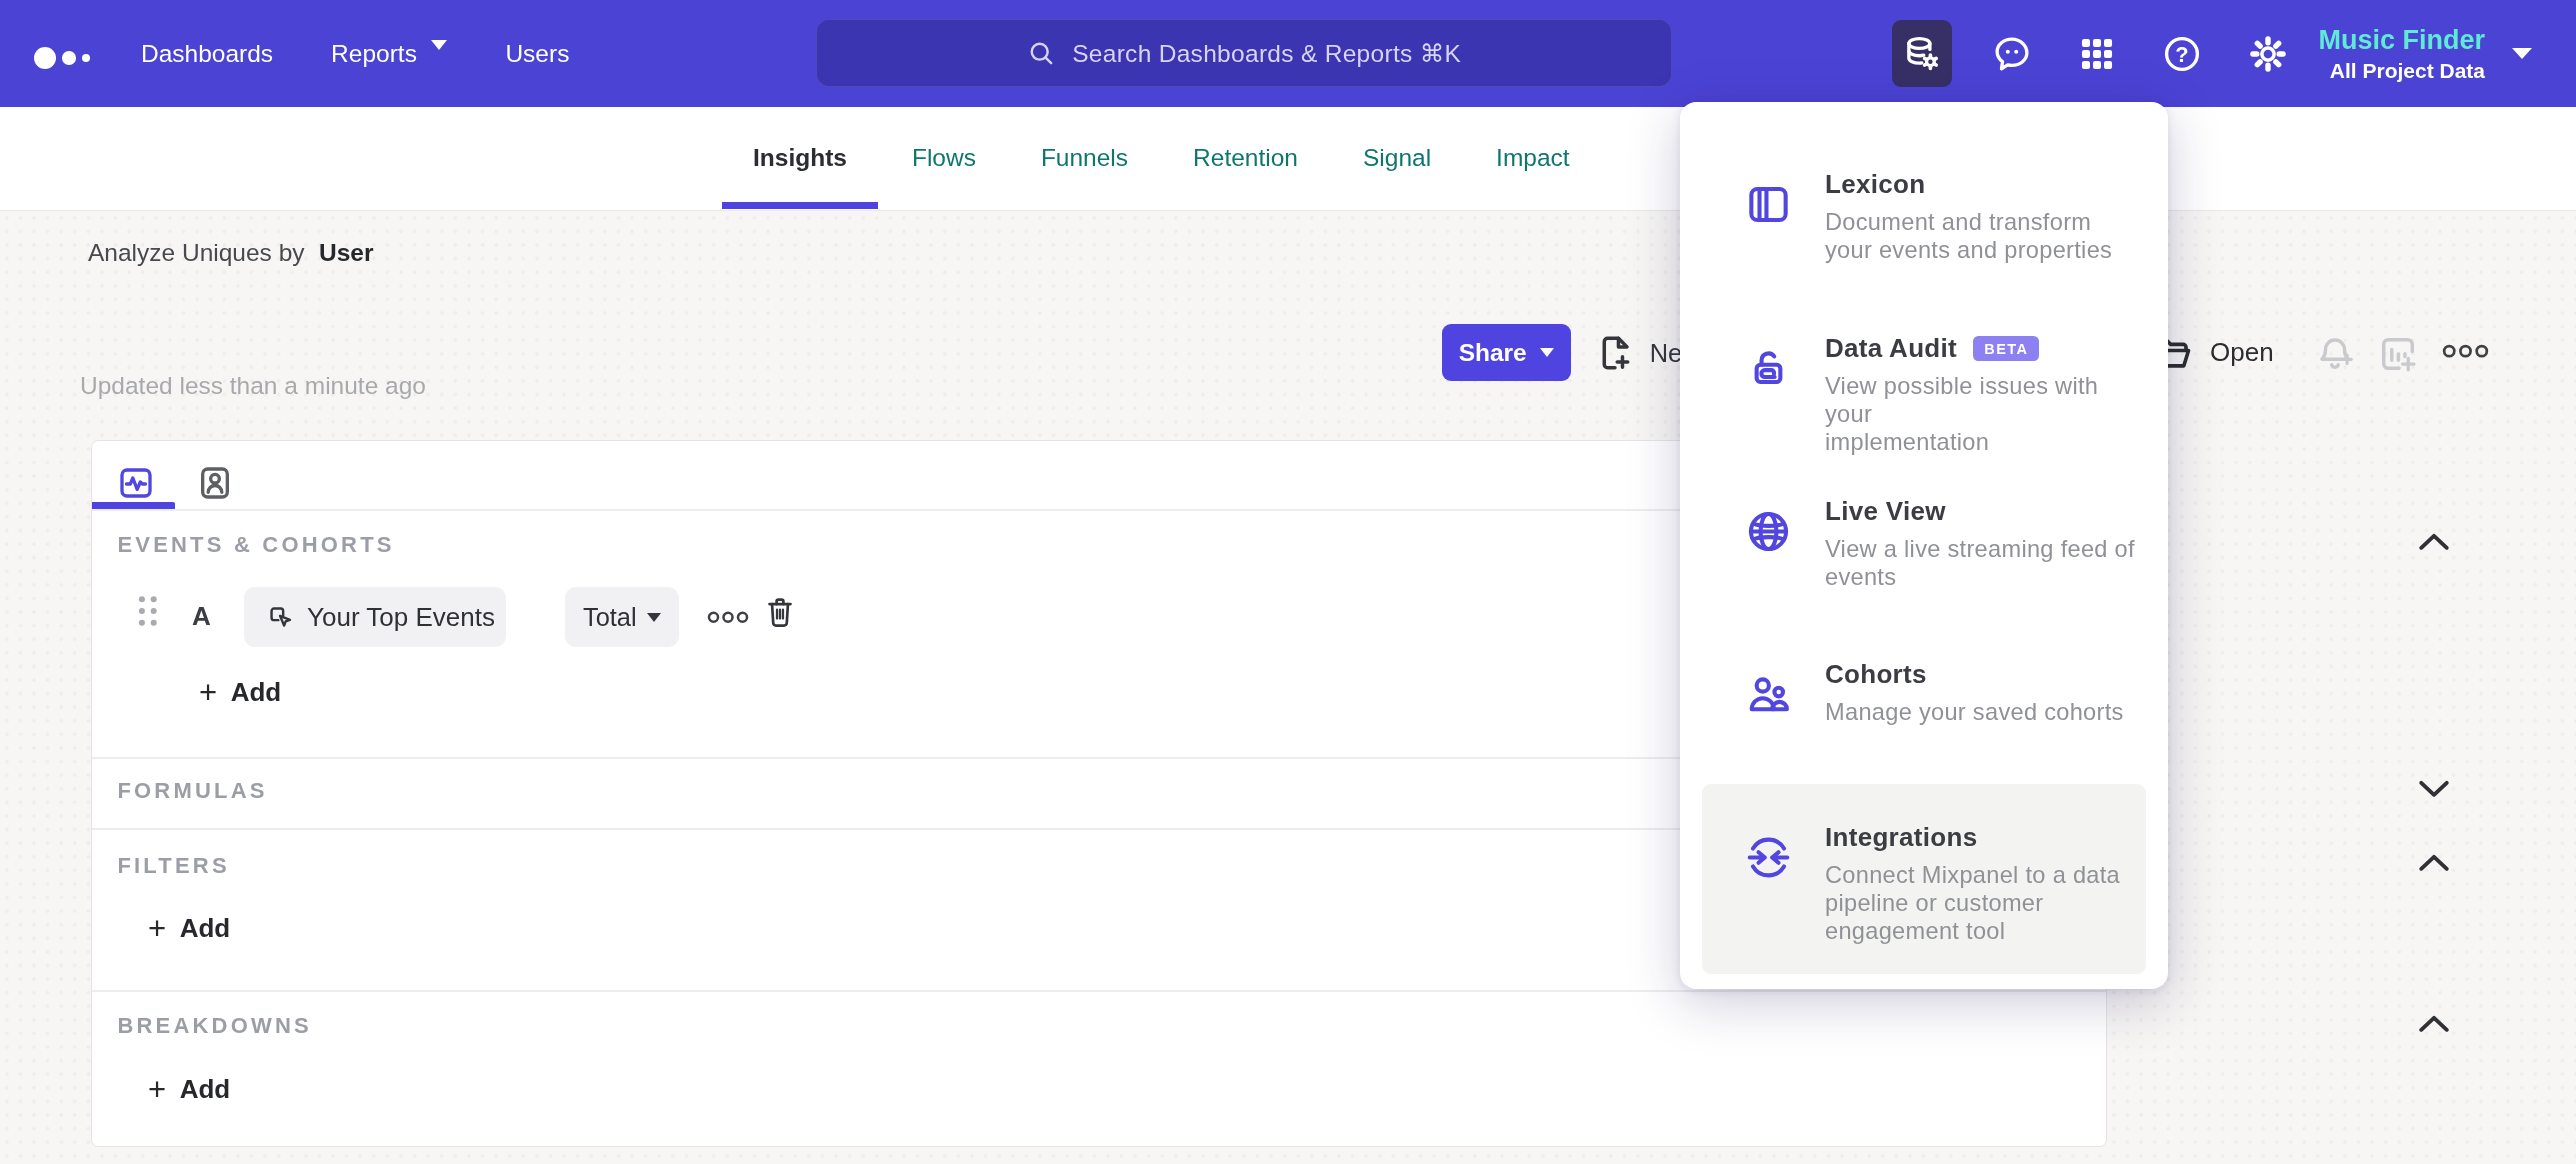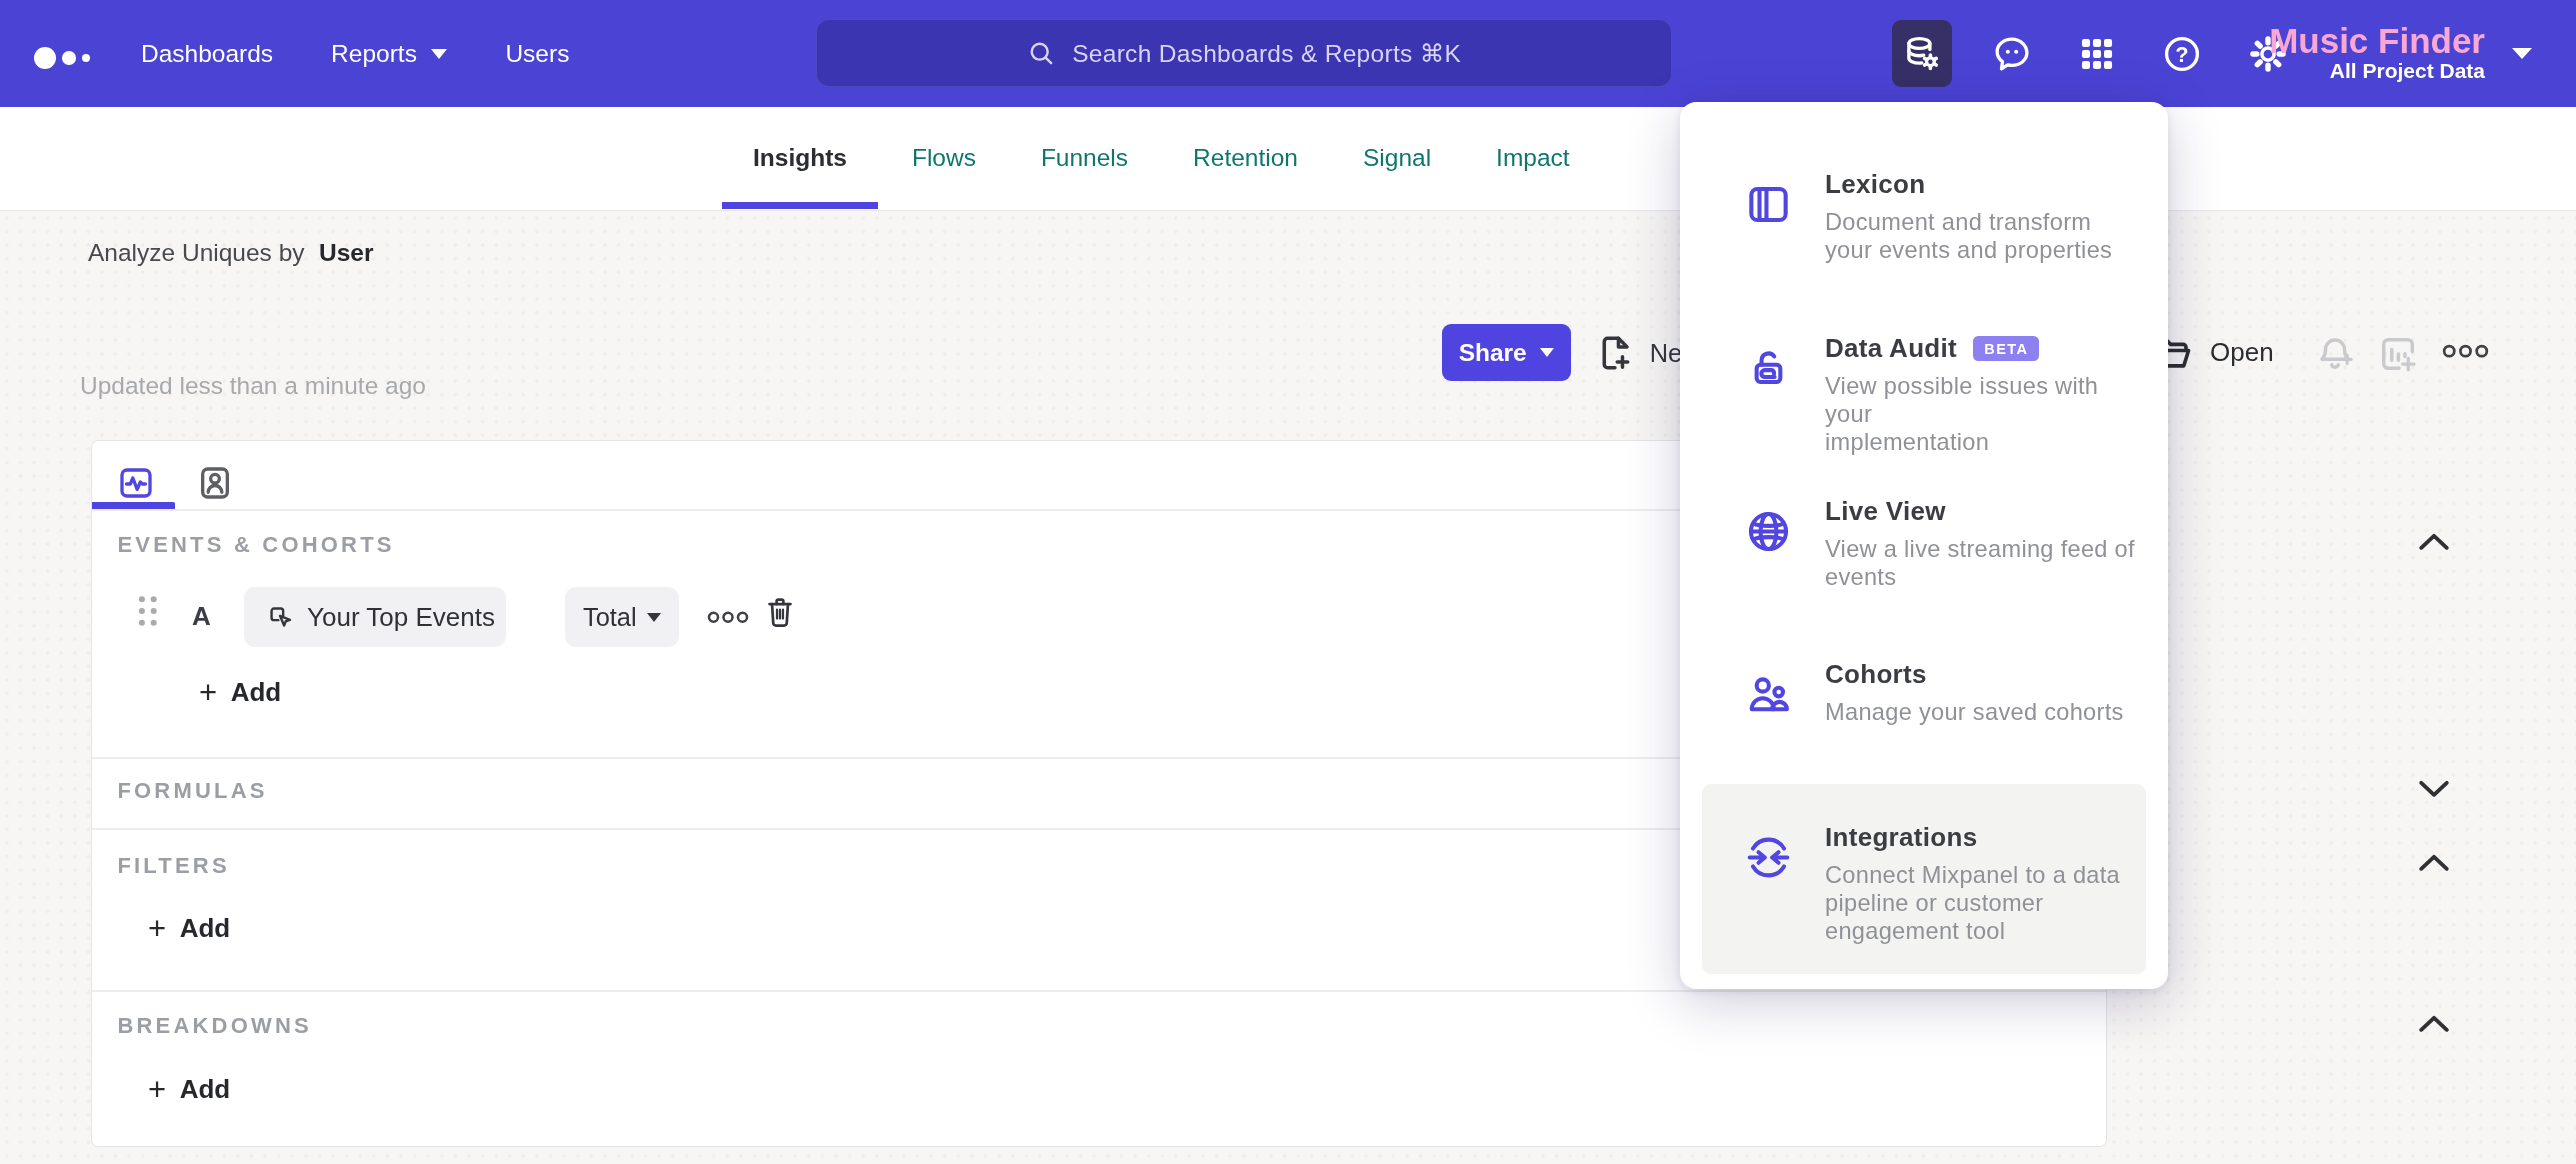--- a/index.html
+++ b/index.html
@@ -8,34 +8,34 @@
   #app { position:relative; width:2576px; height:1165px; background:#f7f6f4; }
 
   
   .navbar { position:absolute; left:0; top:0; width:2576px; height:107px; background:#4b43d4; z-index:2; }
   .logo { position:absolute; left:34px; top:45px; width:63px; height:27px; }
   .logo i { position:absolute; border-radius:50%; background:#fff; display:block; }
   .logo i:nth-child(1){ left:0; top:1.8px; width:22px; height:22px; }
   .logo i:nth-child(2){ left:28px; top:6.3px; width:13.6px; height:13.6px; }
   .logo i:nth-child(3){ left:48px; top:9px; width:8.2px; height:8.2px; }
   .nav-links { position:absolute; left:141px; top:0; height:107px; display:flex; align-items:center; gap:58px; }
-  .nav-link { color:#ffffff; font-size:24.5px; font-weight:500; display:flex; align-items:center; gap:14.5px; cursor:pointer; }
+  .nav-link { color:#ffffff; font-size:24.5px; font-weight:500; display:flex; gap:14.5px; cursor:pointer; }
   .nav-caret { width:0; height:0; border-left:8.2px solid transparent; border-right:8.2px solid transparent; border-top:10px solid #fff; display:inline-block; }
   .search-pill { position:absolute; left:816px; top:19px; width:856px; height:68px; border-radius:12.7px;
     background:rgba(10,5,60,0.22); border:0.9px solid rgba(255,255,255,0.10);
     display:flex; align-items:center; justify-content:center; gap:16.3px; cursor:text; }
   .search-pill svg { flex:0 0 auto; }
   .search-text { font-size:24.5px; color:#d7d4f6; letter-spacing:0.3px; }
   .tool-btn { position:absolute; top:33px; width:42px; height:42px; cursor:pointer; }
   .tool-btn svg { width:42px; height:42px; display:block; }
   .tool-btn-active { position:absolute; left:1892px; top:20px; width:60px; height:67px; background:#363066; border-radius:9px;
     display:flex; align-items:center; justify-content:center; cursor:pointer; }
   .tool-btn-active svg { width:42px; height:42px; }
   .project-switcher { position:absolute; right:91px; top:0; height:107px; display:flex; flex-direction:column; justify-content:center; align-items:flex-end; cursor:pointer; }
-  .project-name { color:#f9a8d4; font-size:35px; font-weight:700; line-height:33px; }
+  .project-name { color:#5eead4; font-size:27px; font-weight:700; line-height:33px; }
   .project-scope { color:#fff; font-size:21px; font-weight:700; line-height:27px; }
   .project-caret { position:absolute; right:44px; top:48px; width:0; height:0; border-left:10px solid transparent; border-right:10px solid transparent; border-top:11.8px solid #fff; }
 
   
   .tabsbar { position:absolute; left:0; top:107px; width:2576px; height:104px; background:#ffffff; border-bottom:1.8px solid #e9e9ea; z-index:1; }
   .tabs { position:absolute; left:753px; top:0; height:102px; display:flex; align-items:center; gap:65px; }
   .tab { position:relative; height:102px; display:flex; align-items:center; font-size:24.5px; color:#0f766e; font-weight:500; cursor:pointer; }
   .tab.active { color:#2b2d31; font-weight:700; }
   .tab.active::after { content:""; position:absolute; left:-31px; right:-31px; bottom:0; height:7.3px; background:#4f44e0; }
 

